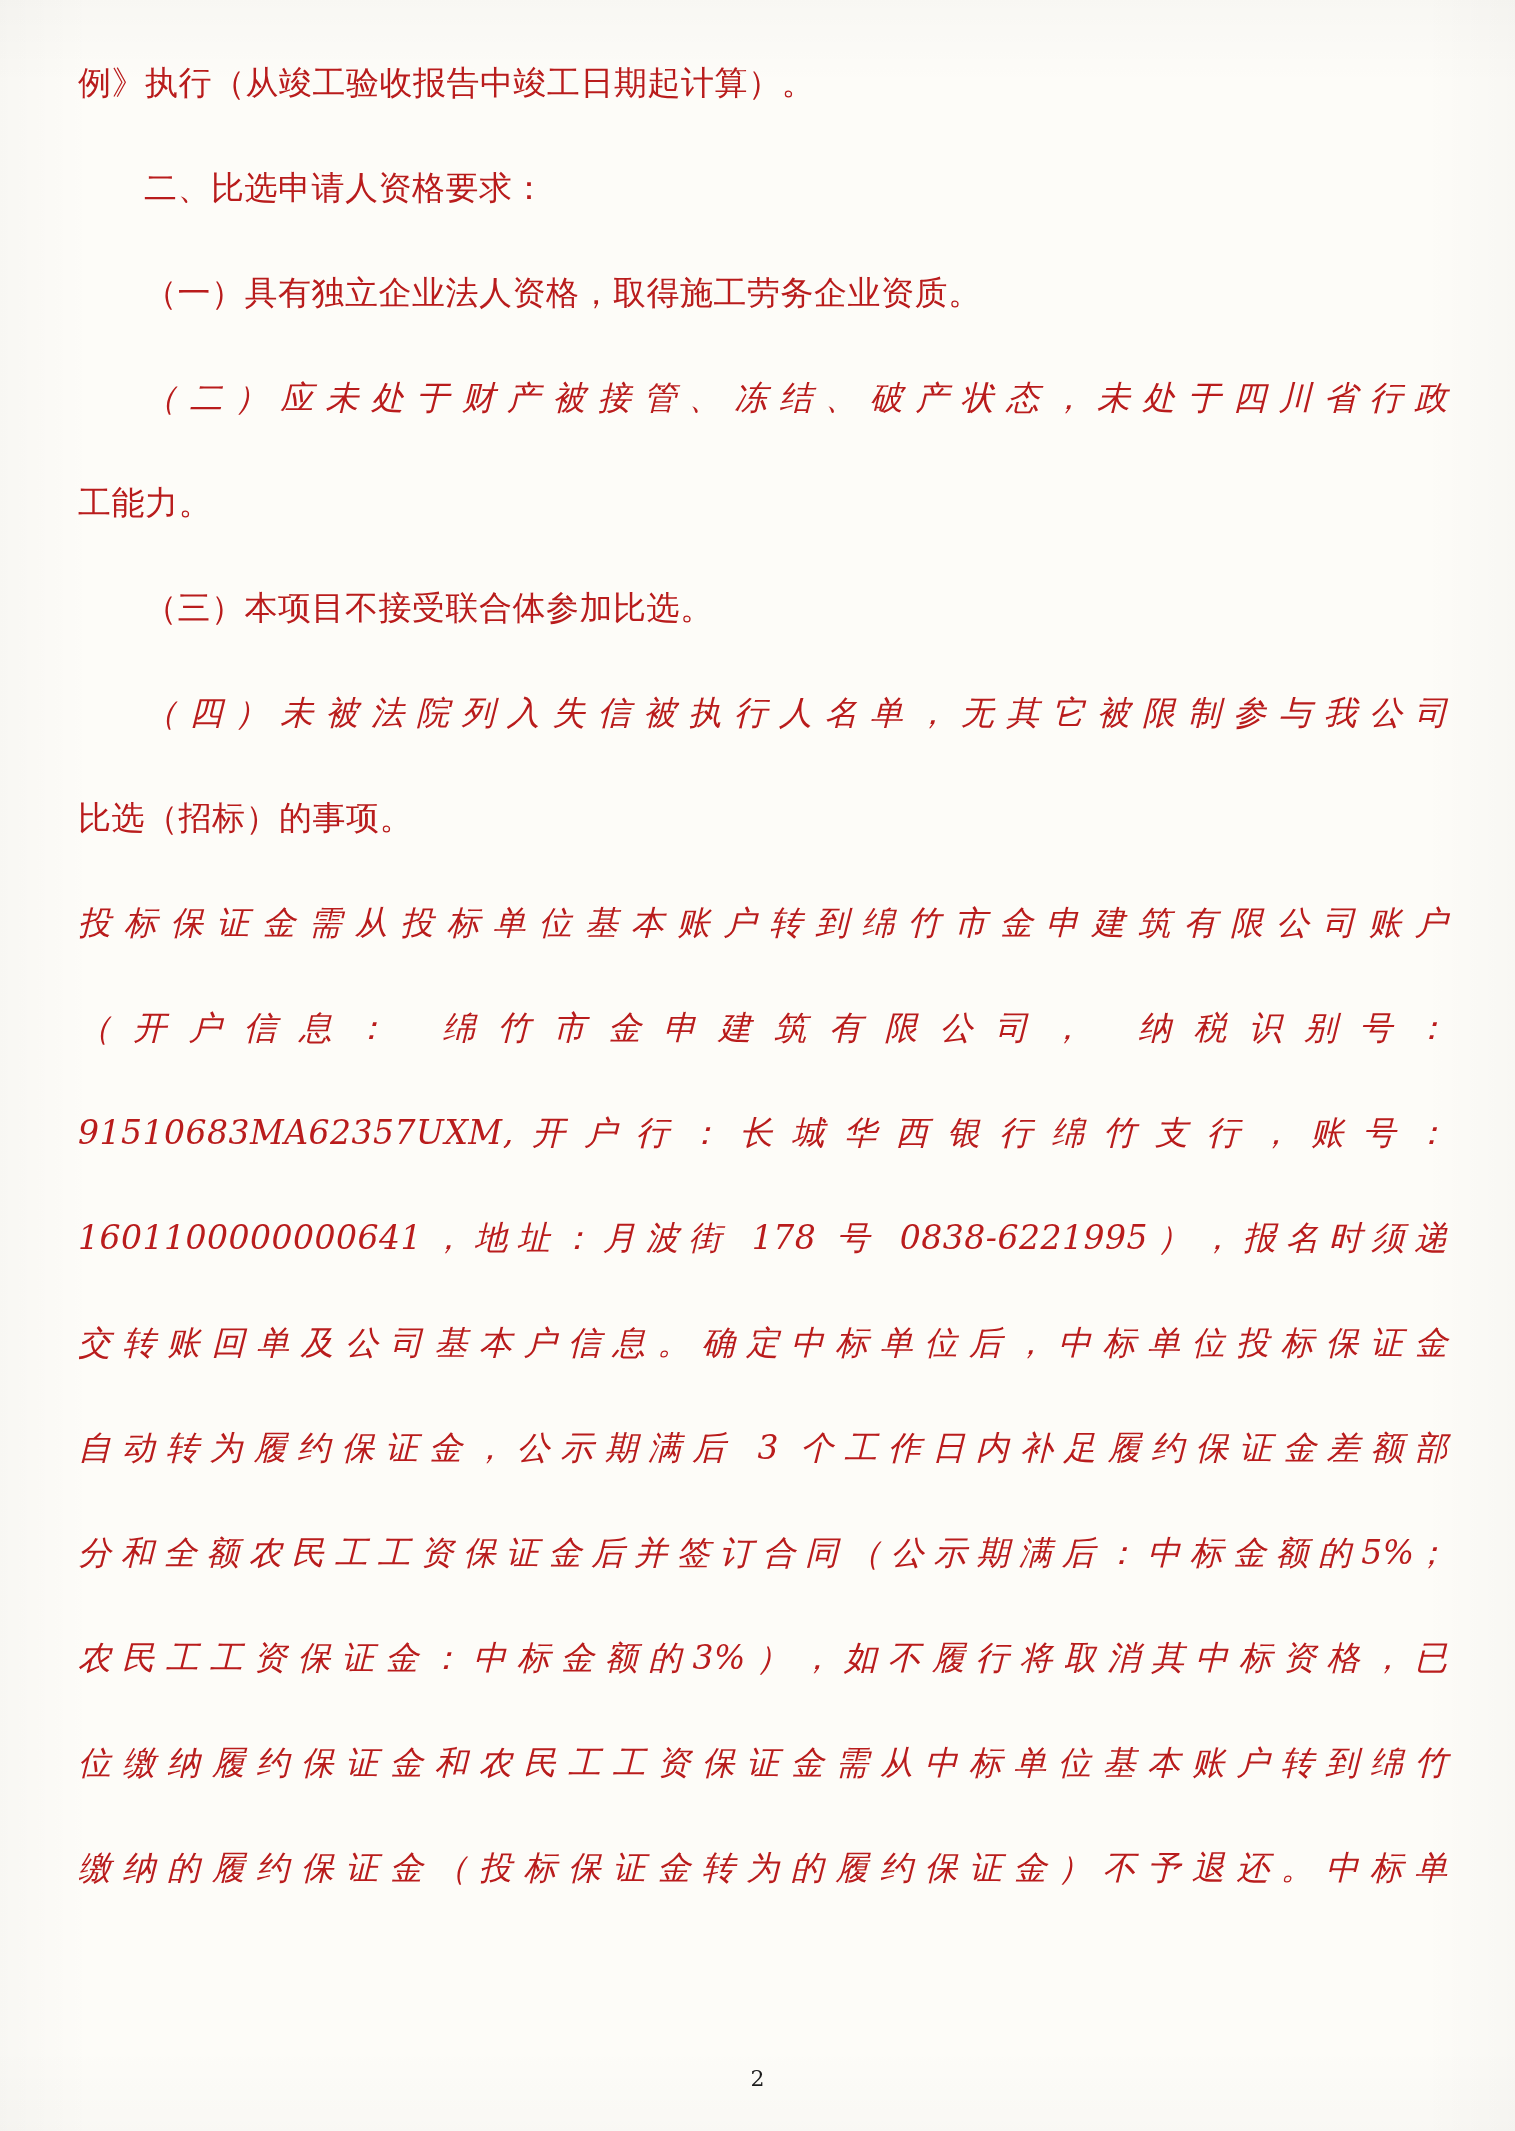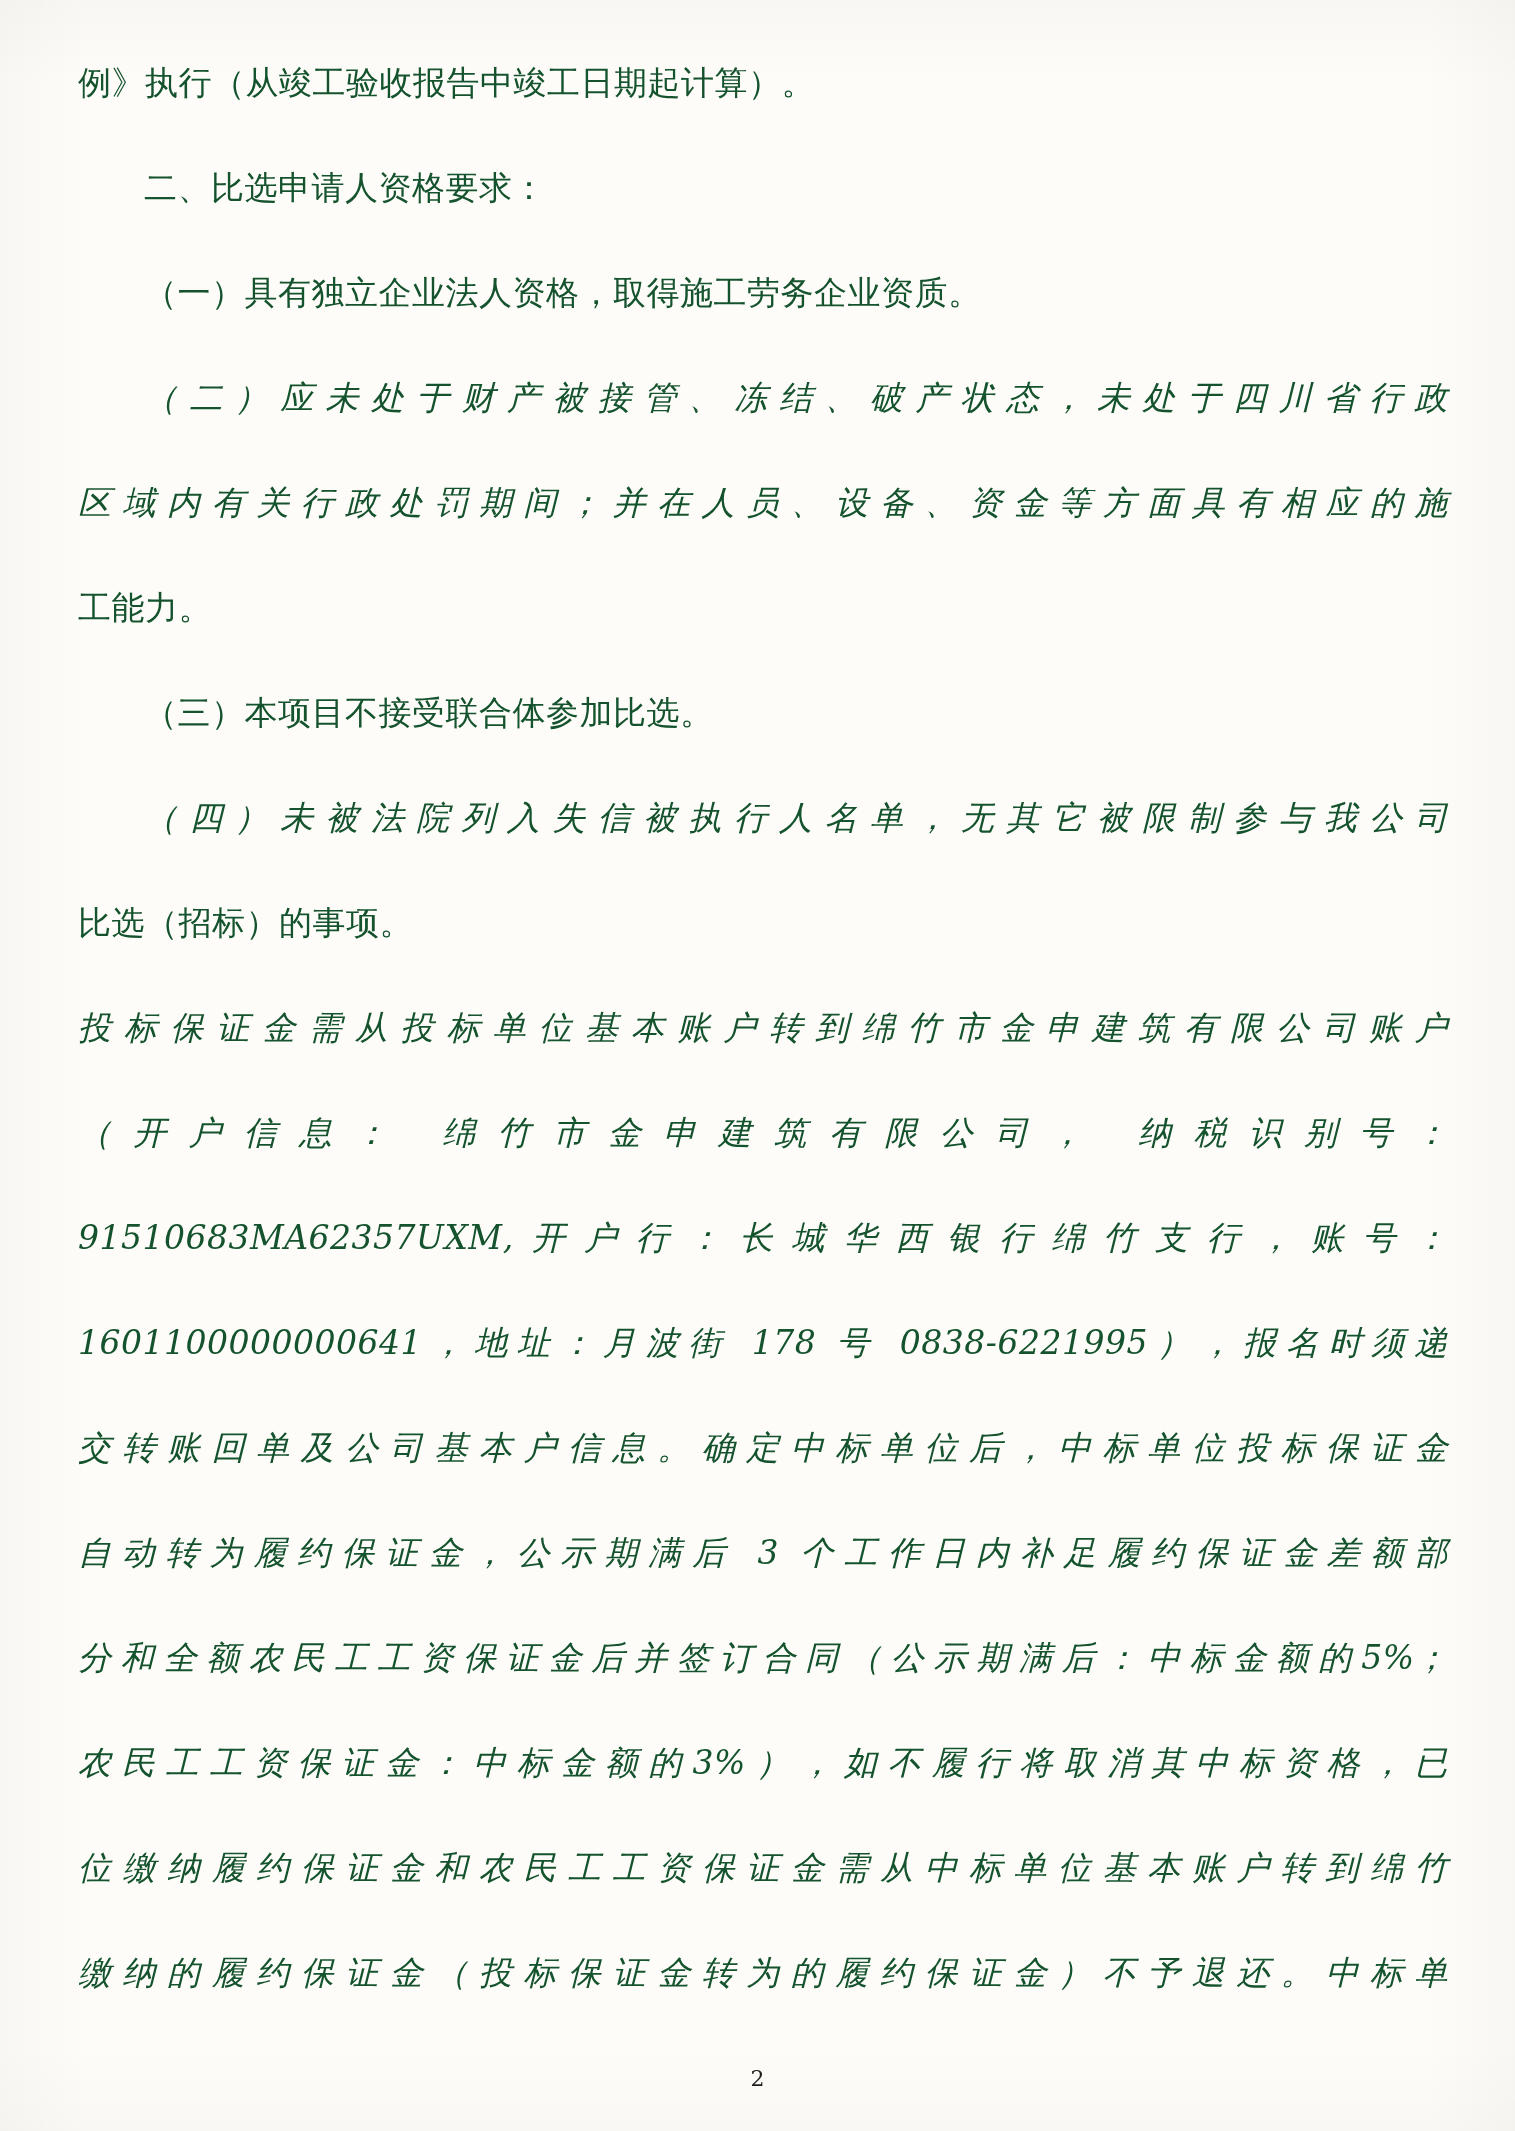--- a/index.html
+++ b/index.html
@@ -26,21 +26,21 @@
   .content {
     position: absolute;
     left: 78px;
     top: 14px;
     width: 1370px;
   }
   .doc-line {
     font-family: "DejaVu Serif", "Liberation Serif", serif;
     font-size: 33px;
     line-height: 72px;
-    color: #14532d;
+    color: #b91c1c;
     letter-spacing: 0.5px;
     white-space: pre-wrap;
     text-align: justify;
   }
   .indent {
     text-indent: 66px;
   }
   .just-spread {
     text-align: justify;
     text-align-last: justify;
@@ -61,21 +61,20 @@
 <body>
 
 <div class="page">
   <div class="paper-texture"></div>
 
   <div class="content">
     <p class="doc-line">例》执行（从竣工验收报告中竣工日期起计算）。</p>
     <p class="doc-line indent">二、比选申请人资格要求：</p>
     <p class="doc-line indent">（一）具有独立企业法人资格，取得施工劳务企业资质。</p>
     <p class="doc-line indent just-spread">（二）应未处于财产被接管、冻结、破产状态，未处于四川省行政</p>
-    <p class="doc-line just-spread">区域内有关行政处罚期间；并在人员、设备、资金等方面具有相应的施</p>
     <p class="doc-line">工能力。</p>
     <p class="doc-line indent">（三）本项目不接受联合体参加比选。</p>
     <p class="doc-line indent just-spread">（四）未被法院列入失信被执行人名单，无其它被限制参与我公司</p>
     <p class="doc-line">比选（招标）的事项。</p>
     <p class="doc-line just-spread">投标保证金需从投标单位基本账户转到绵竹市金申建筑有限公司账户</p>
     <p class="doc-line just-spread">（开户信息： 绵竹市金申建筑有限公司， 纳税识别号：</p>
     <p class="doc-line just-spread">91510683MA62357UXM,开户行：长城华西银行绵竹支行，账号：</p>
     <p class="doc-line just-spread">1601100000000641，地址：月波街 178 号 0838-6221995），报名时须递</p>
     <p class="doc-line just-spread">交转账回单及公司基本户信息。确定中标单位后，中标单位投标保证金</p>
     <p class="doc-line just-spread">自动转为履约保证金，公示期满后 3 个工作日内补足履约保证金差额部</p>

